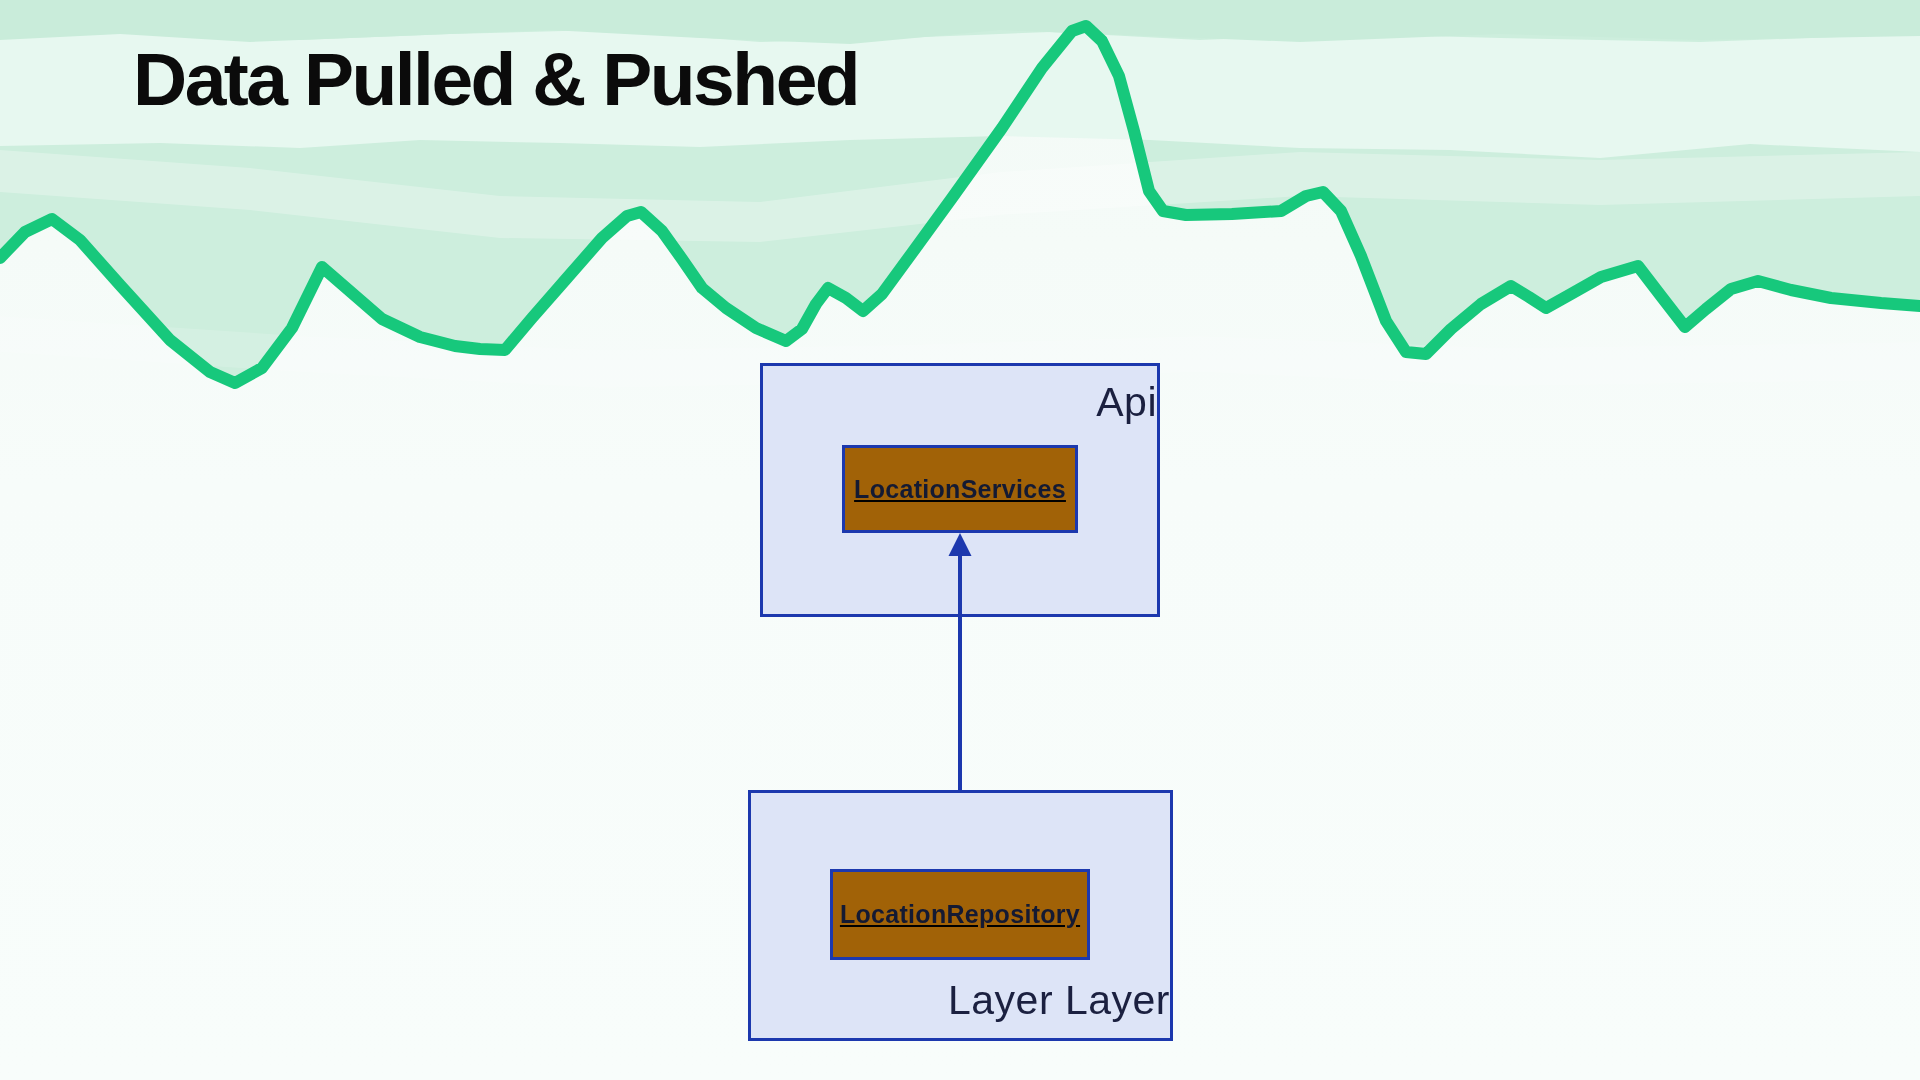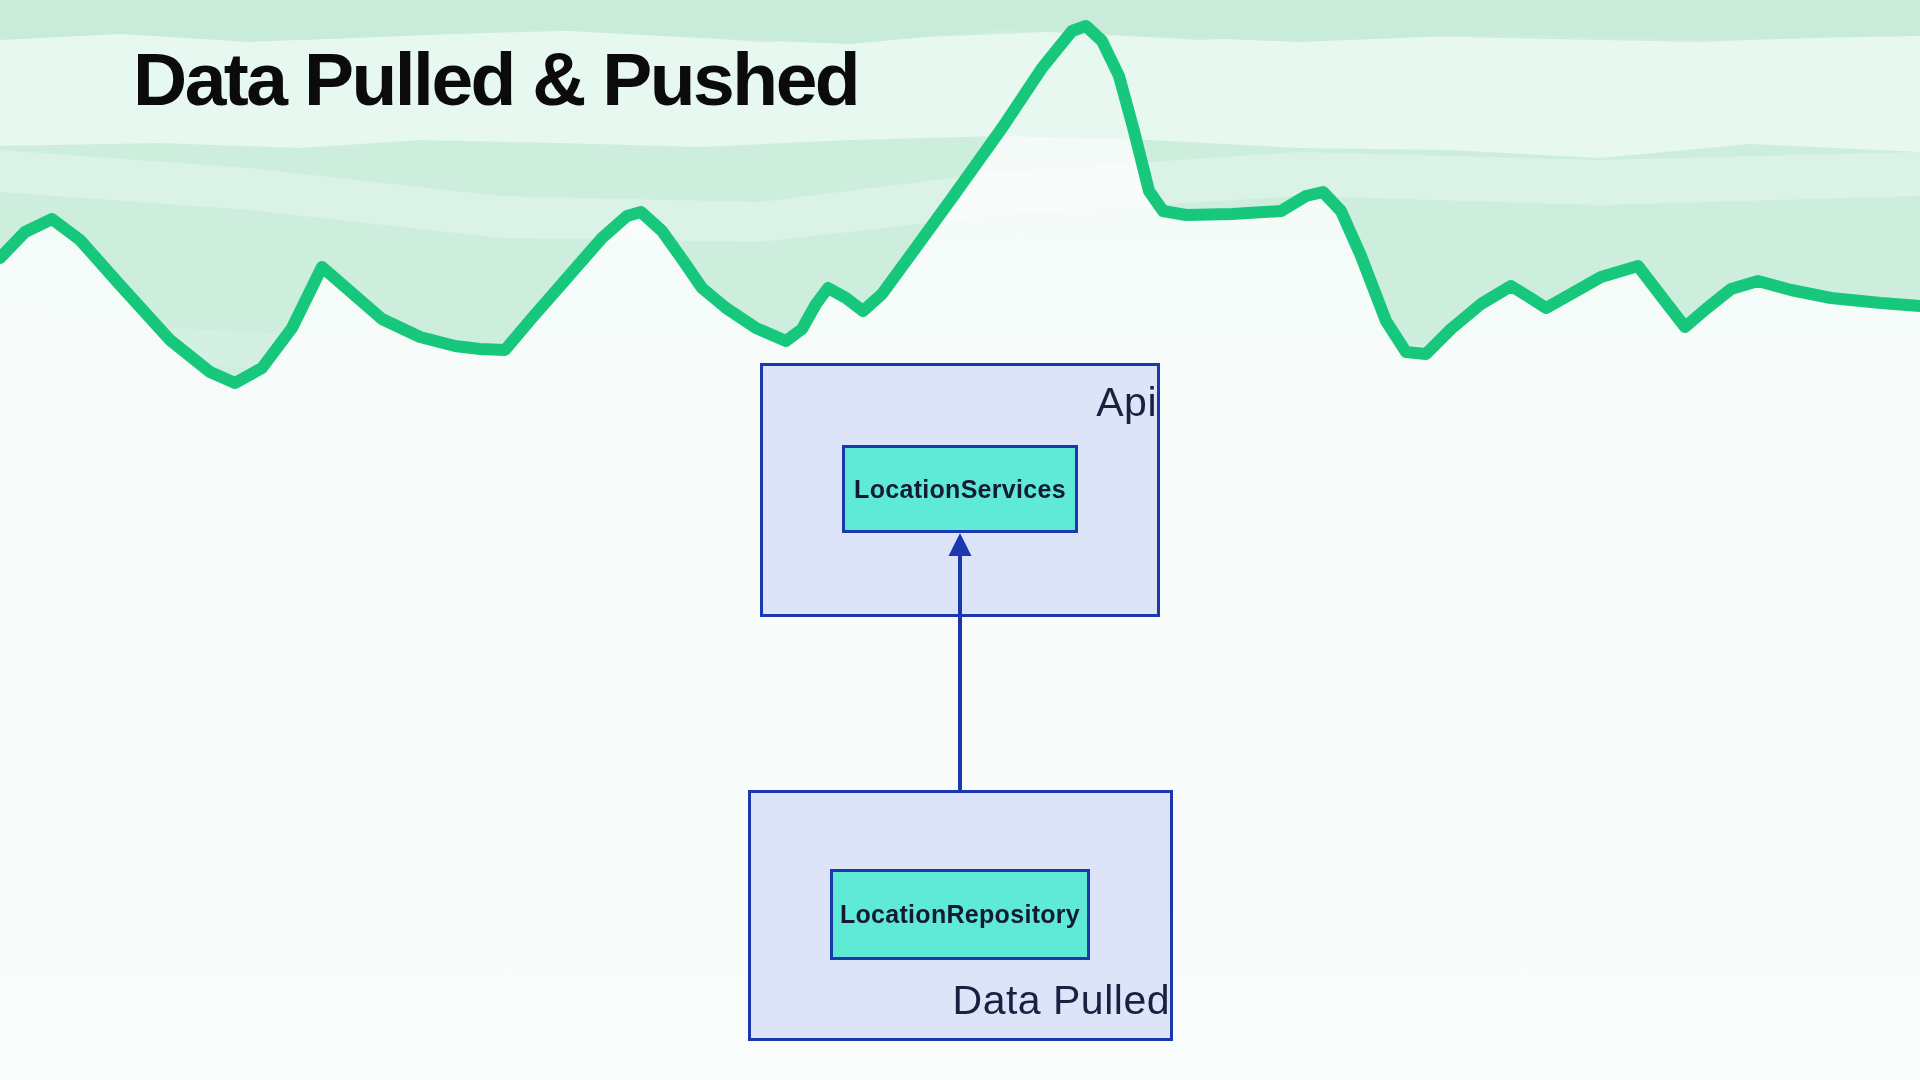--- a/index.html
+++ b/index.html
@@ -10,21 +10,21 @@
   .title{position:absolute;left:133px;top:40px;margin:0;
          font-size:75px;font-weight:700;letter-spacing:-2.5px;line-height:1.05;
          color:#0b0b0b;}
   .dbox{position:absolute;box-sizing:border-box;border:3px solid #1c38ae;
         background:#dde4f7;}
   .dbox-label{position:absolute;left:0;width:100%;text-align:right;
         font-size:41px;font-weight:400;color:#1b2040;letter-spacing:0.5px;}
   .dbox-label.top{top:13px;}
   .dbox-label.bottom{bottom:14px;}
   .inner-box{position:absolute;box-sizing:border-box;border:3px solid #1c38ae;
-        background:#5eead4;display:flex;align-items:center;justify-content:center;}
+        background:#a16207;display:flex;align-items:center;justify-content:center;text-decoration:underline;}
   .inner-label{font-size:25px;font-weight:700;color:#141a33;letter-spacing:0.3px;}
   .arrow-svg{position:absolute;left:935px;top:528px;width:50px;height:344px;}
 </style>
 </head>
 <body>
 
 <div class="stage">
 
   <svg class="bg-svg" viewBox="0 0 1920 1080" xmlns="http://www.w3.org/2000/svg" aria-hidden="true">
 
@@ -52,16 +52,16 @@
   <svg class="arrow-svg" viewBox="0 0 50 344" xmlns="http://www.w3.org/2000/svg" aria-hidden="true">
     <line x1="25" y1="22" x2="25" y2="322" stroke="#1c38ae" stroke-width="4"></line>
     <polygon points="25,5 36.5,28 13.5,28" fill="#1c38ae"></polygon>
     <polygon points="25,339 36.5,316 13.5,316" fill="#1c38ae"></polygon>
   </svg>
 
   <div class="dbox" style="left:748px;top:790px;width:425px;height:251px;">
     <div class="inner-box" style="left:79px;top:76px;width:260px;height:91px;">
       <span class="inner-label">LocationRepository</span>
     </div>
-    <div class="dbox-label bottom">Data Pulled</div>
+    <div class="dbox-label bottom">Layer Layer</div>
   </div>
 
 </div>
 
 </body></html>

